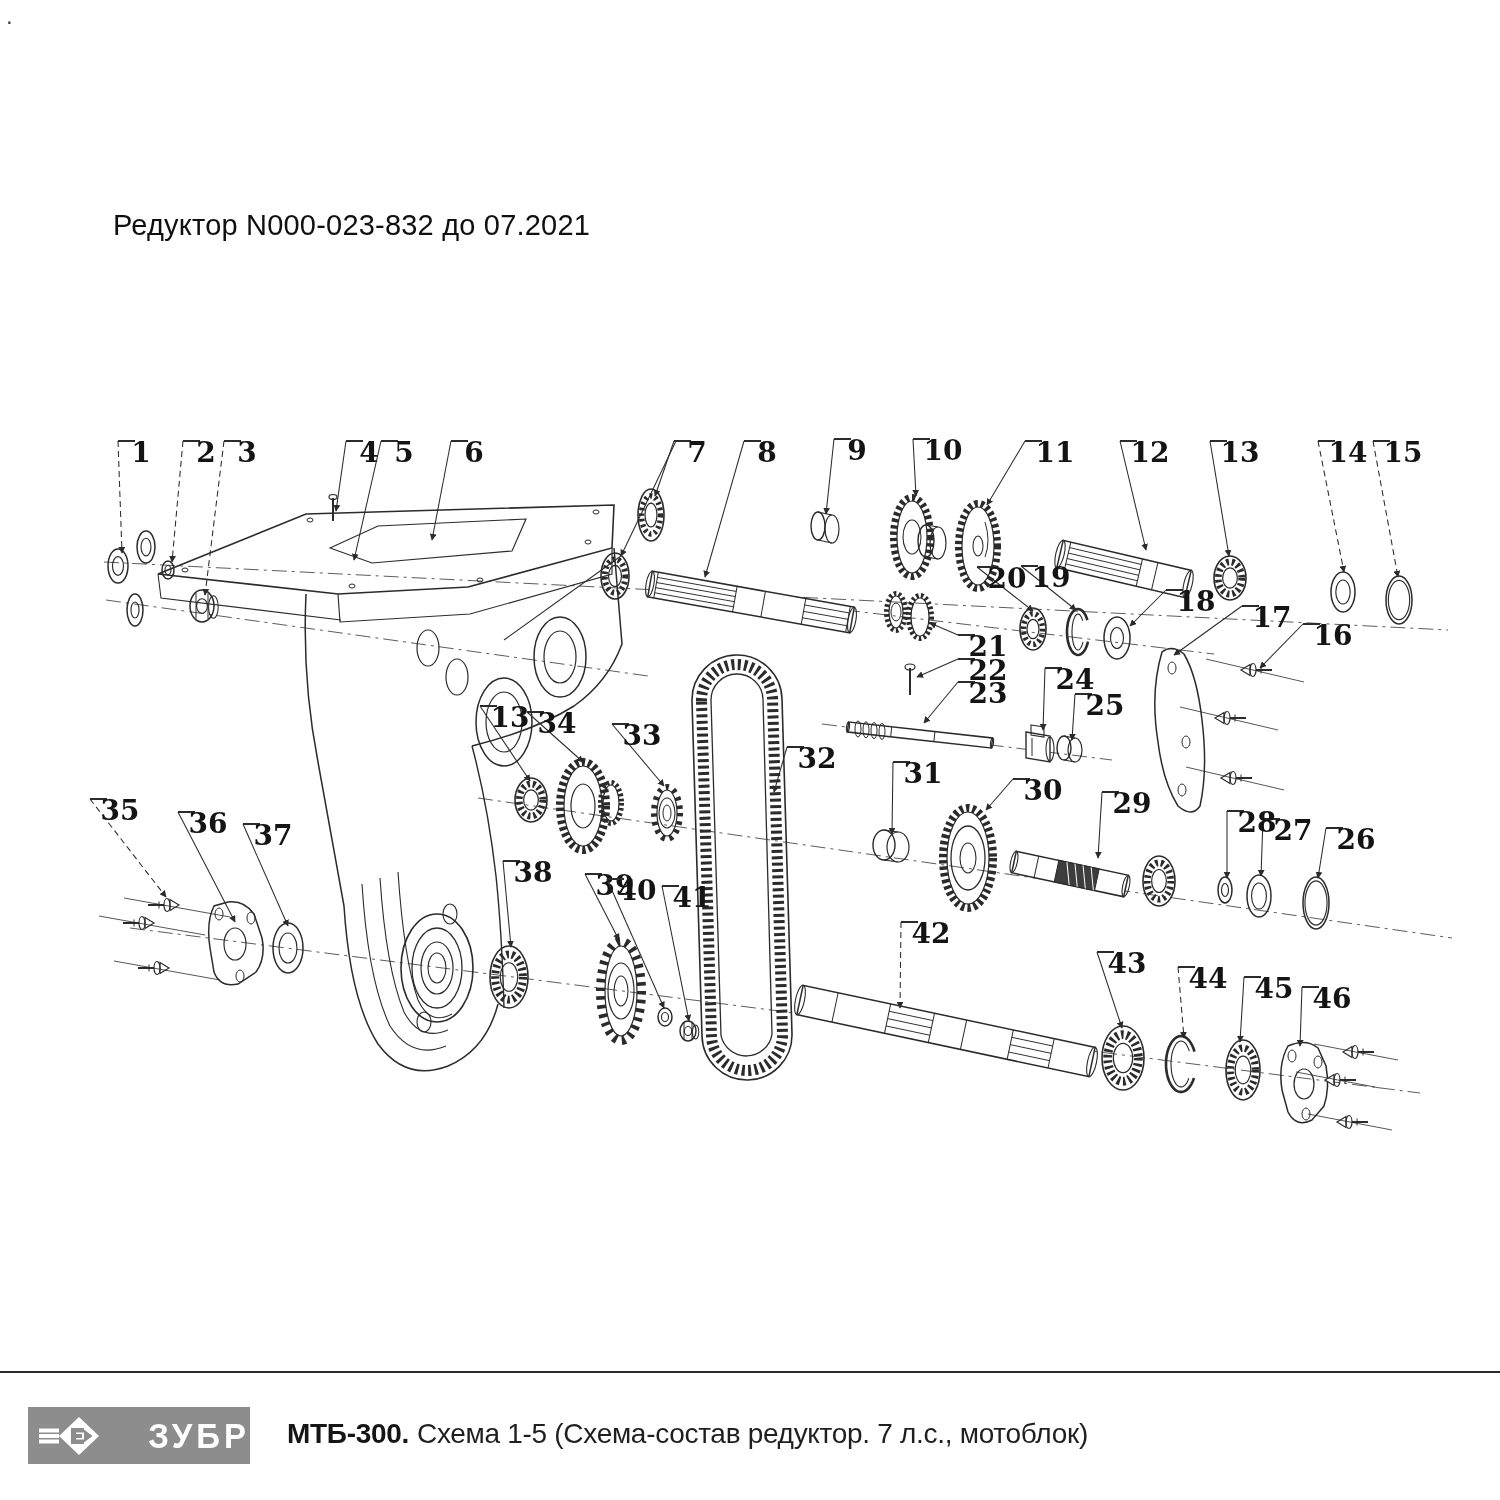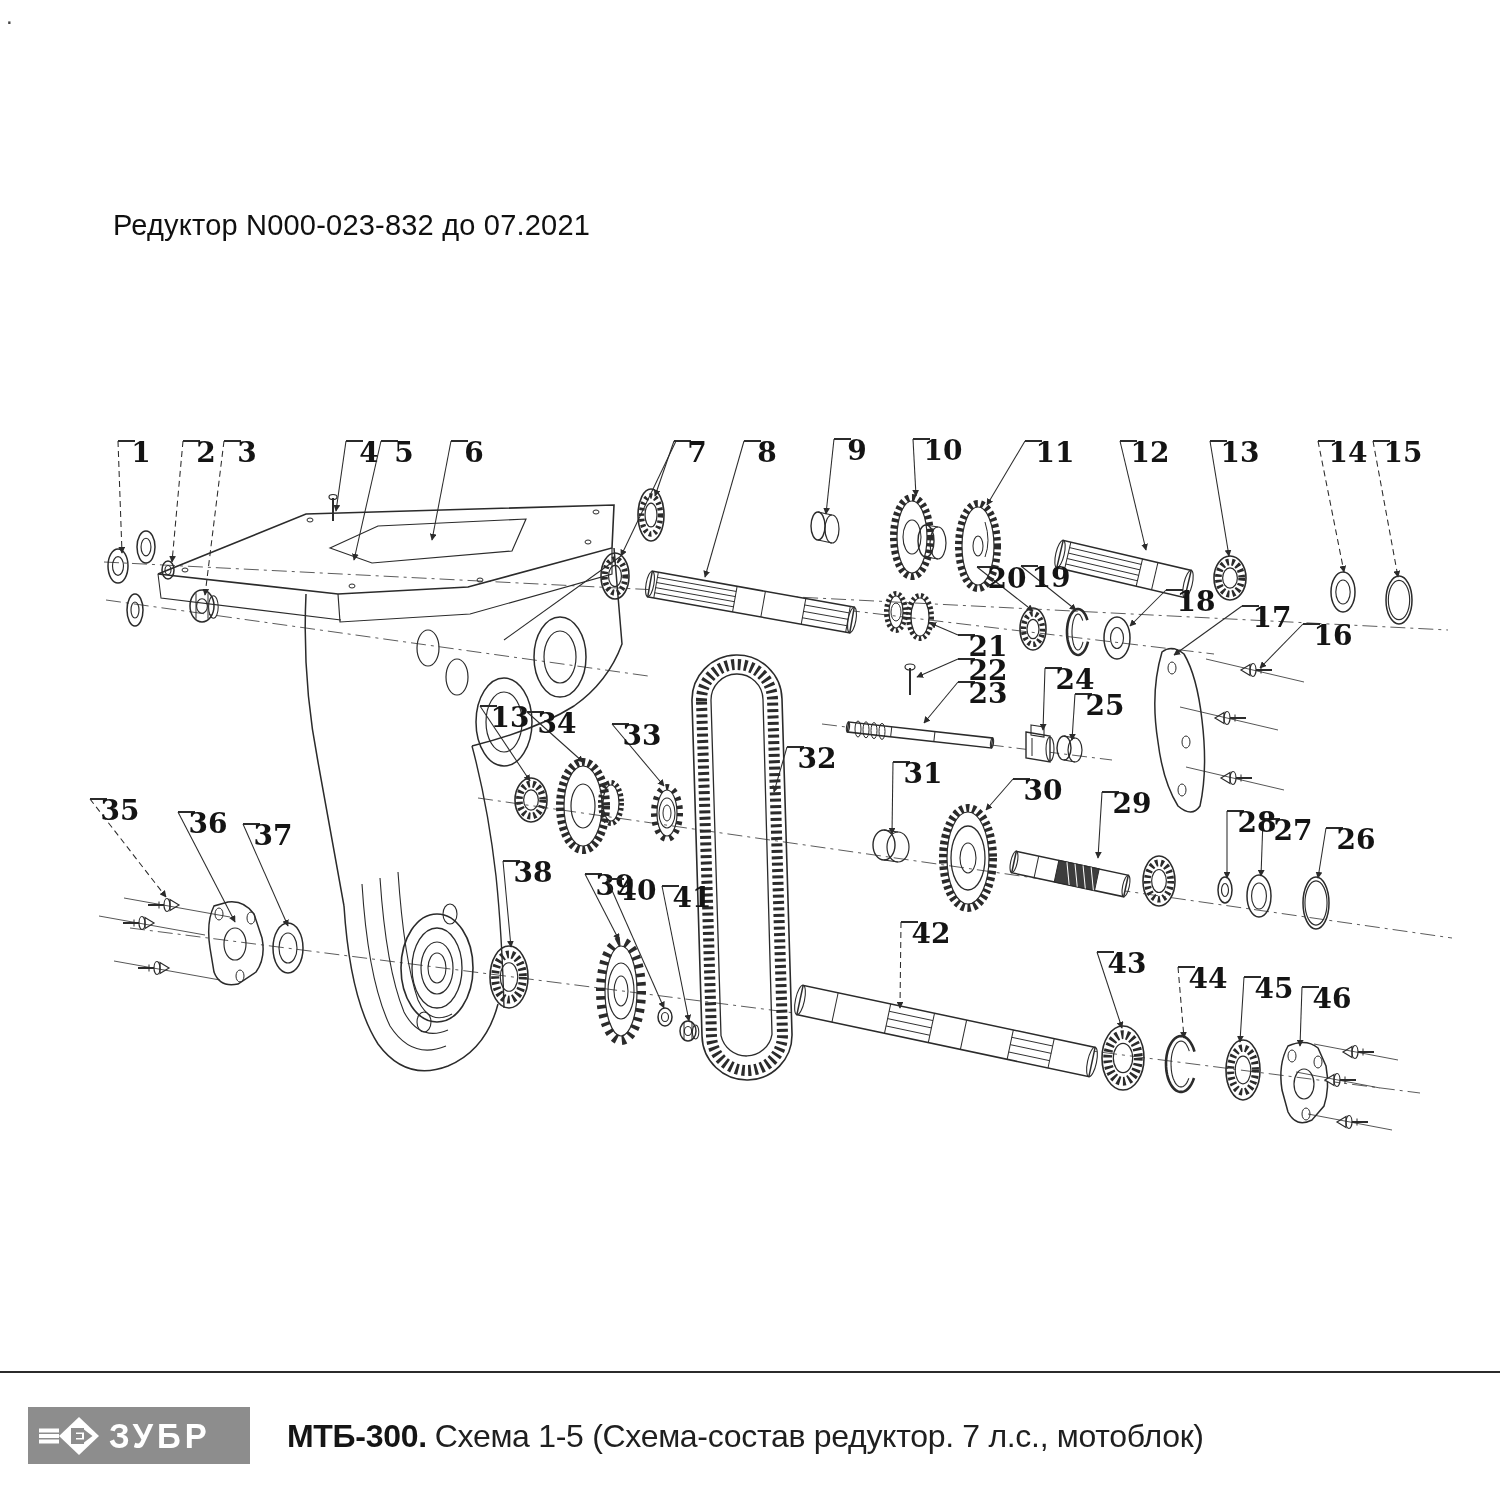--- a/index.html
+++ b/index.html
@@ -6,21 +6,21 @@
   .page{position:relative;width:1500px;height:1500px;background:#fff;overflow:hidden;
         font-family:"Liberation Sans",sans-serif;}
   .corner-dot{position:absolute;left:6px;top:2px;font-size:24px;color:#444;}
   .title{position:absolute;left:113px;top:209px;font-size:29px;color:#101010;letter-spacing:0.2px;}
   #diagram{position:absolute;left:0;top:0;}
   .footer-sep{position:absolute;left:0;top:1371px;width:1500px;border-top:2px solid #2b2b2b;}
   .footer{position:absolute;left:0;top:1394px;width:1500px;height:106px;background:#fff;}
   .logo{position:absolute;left:28px;top:13px;width:222px;height:57px;display:flex;align-items:center;}
   .logo svg{margin-left:9px;flex:0 0 auto;}
   .brand{color:#fff;font-weight:bold;font-size:33px;letter-spacing:4px;margin-left:6px;transform:scaleY(1.05);}
-  .caption-line{position:absolute;left:287px;top:24px;font-size:32px;color:#151515;white-space:nowrap;letter-spacing:-0.3px;}
+  .caption-line{position:absolute;left:287px;top:24px;font-size:28px;color:#151515;white-space:nowrap;letter-spacing:-0.3px;}
   .model{font-weight:bold;margin-right:8px;}
   .cap{font-weight:normal;color:#1f1f1f;}
 </style>
 </head>
 <body>
 
 <div class="page">
   <div class="corner-dot">.</div>
   <div class="title">Редуктор N000-023-832 до 07.2021</div>
 
@@ -603,21 +603,21 @@
         <g>
           <line x1="1302" y1="987" x2="1319" y2="987" stroke="#2b2b2b" stroke-width="2"></line>
           <line x1="1302" y1="987" x2="1300" y2="1046" stroke="#2b2b2b" stroke-width="1.05" marker-end="url(#arr)"></line>
           <text x="1332" y="1008" text-anchor="middle" font-size="28" font-weight="bold" font-family="&quot;DejaVu Serif&quot;, serif" fill="#141414">46</text>
         </g>
       </g>
     </svg>
 
   <div class="footer-sep"></div>
   <div class="footer">
-    <div class="logo" id="logo-box" style="background: rgb(141, 141, 141);">
+    <div class="logo" id="logo-box" style="background: rgb(141, 141, 141); justify-content: space-between;">
       <svg width="66" height="40" viewBox="0 0 66 40">
         <rect x="2" y="12.5" width="20" height="4" fill="#ffffff"></rect>
         <rect x="2" y="18" width="20" height="4" fill="#ffffff"></rect>
         <rect x="2" y="23.5" width="20" height="4" fill="#ffffff"></rect>
         <polygon points="42,1 62,20 42,39 22,20" fill="#ffffff"></polygon>
         <path d="M34,12 h13 v4.5 h-8 v1.5 h6 v4 h-6 v1.5 h8 V28 h-13 z" fill="#8d8d8d"></path>
         <polygon points="47,13.5 55.5,20 47,26.5" fill="#8d8d8d"></polygon>
       </svg>
       <span class="brand">ЗУБР</span>
     </div>

